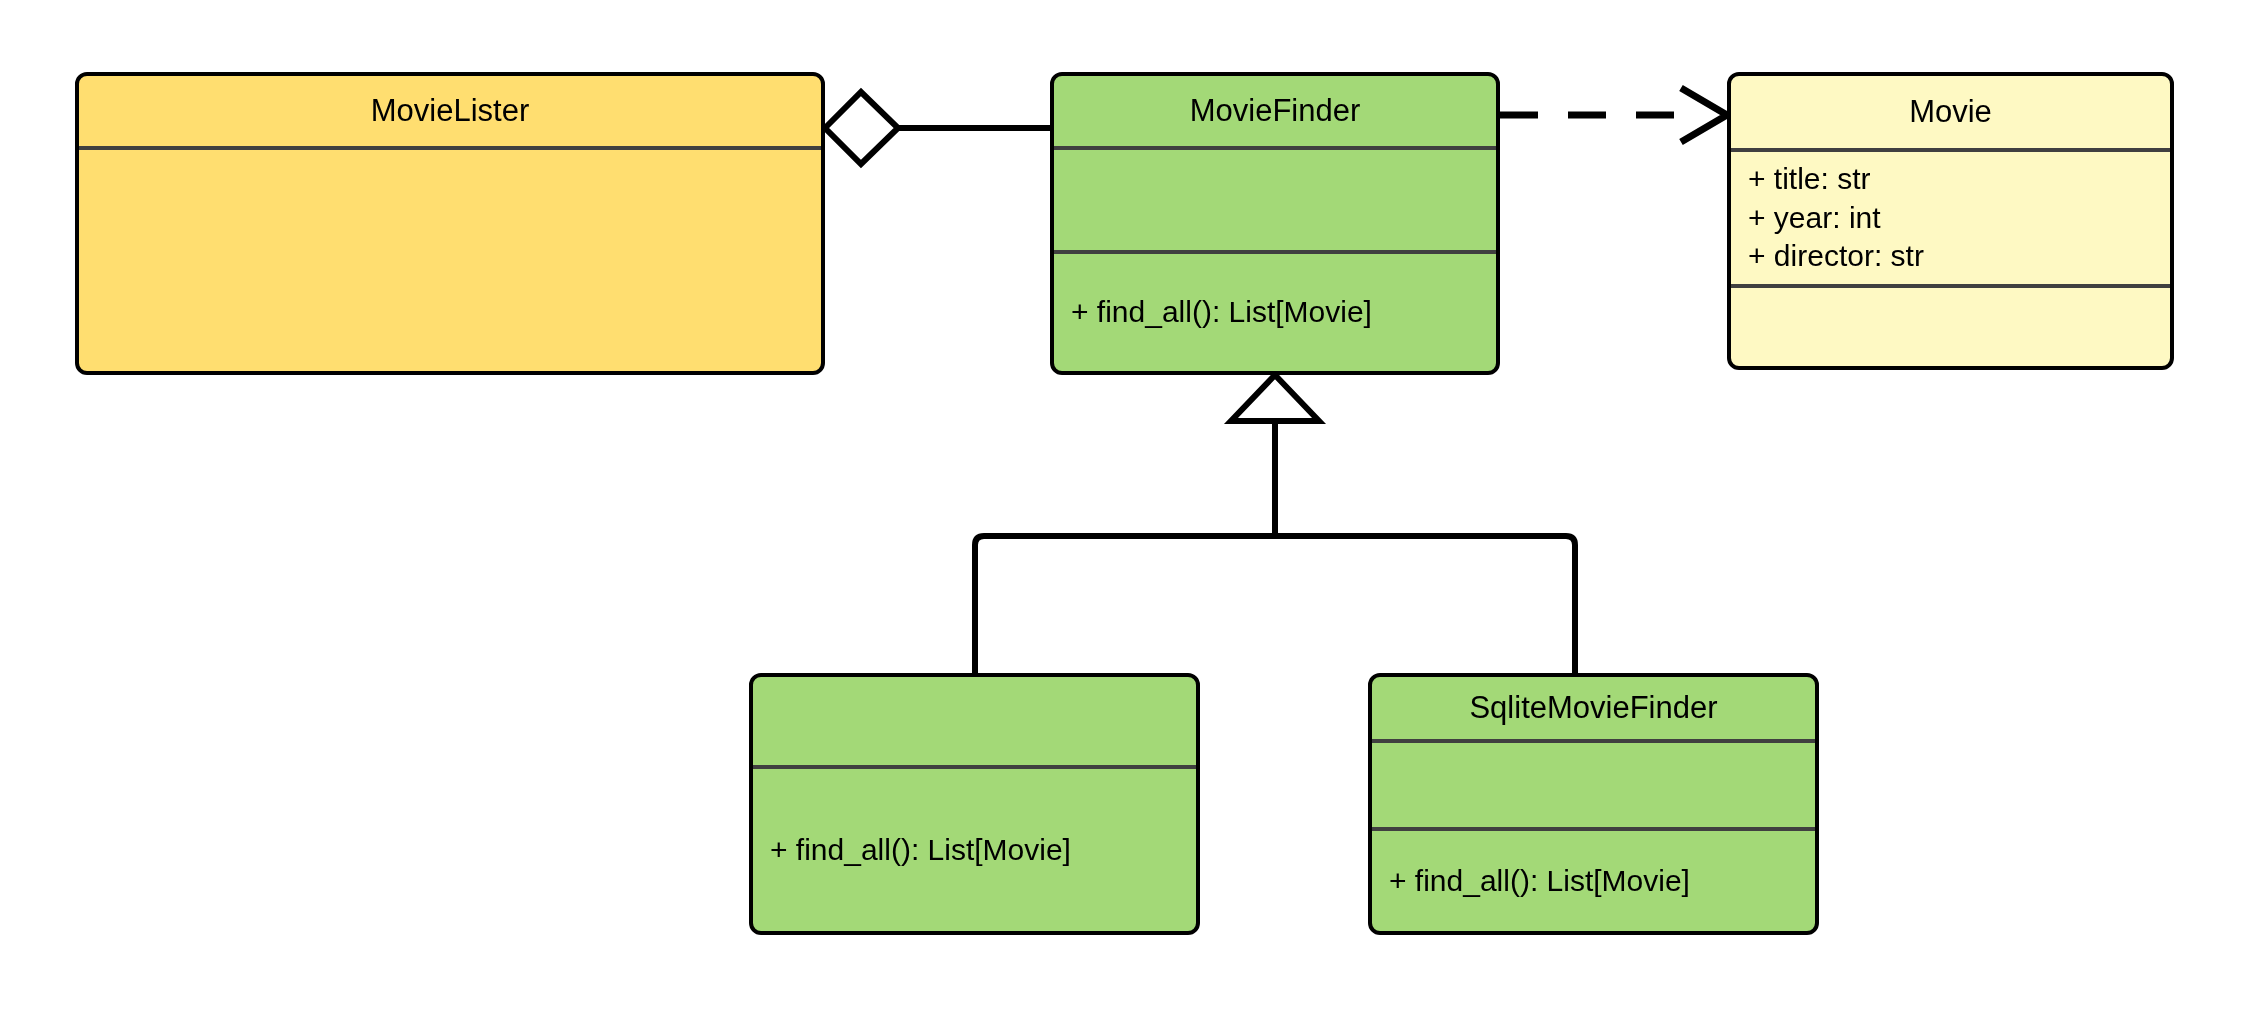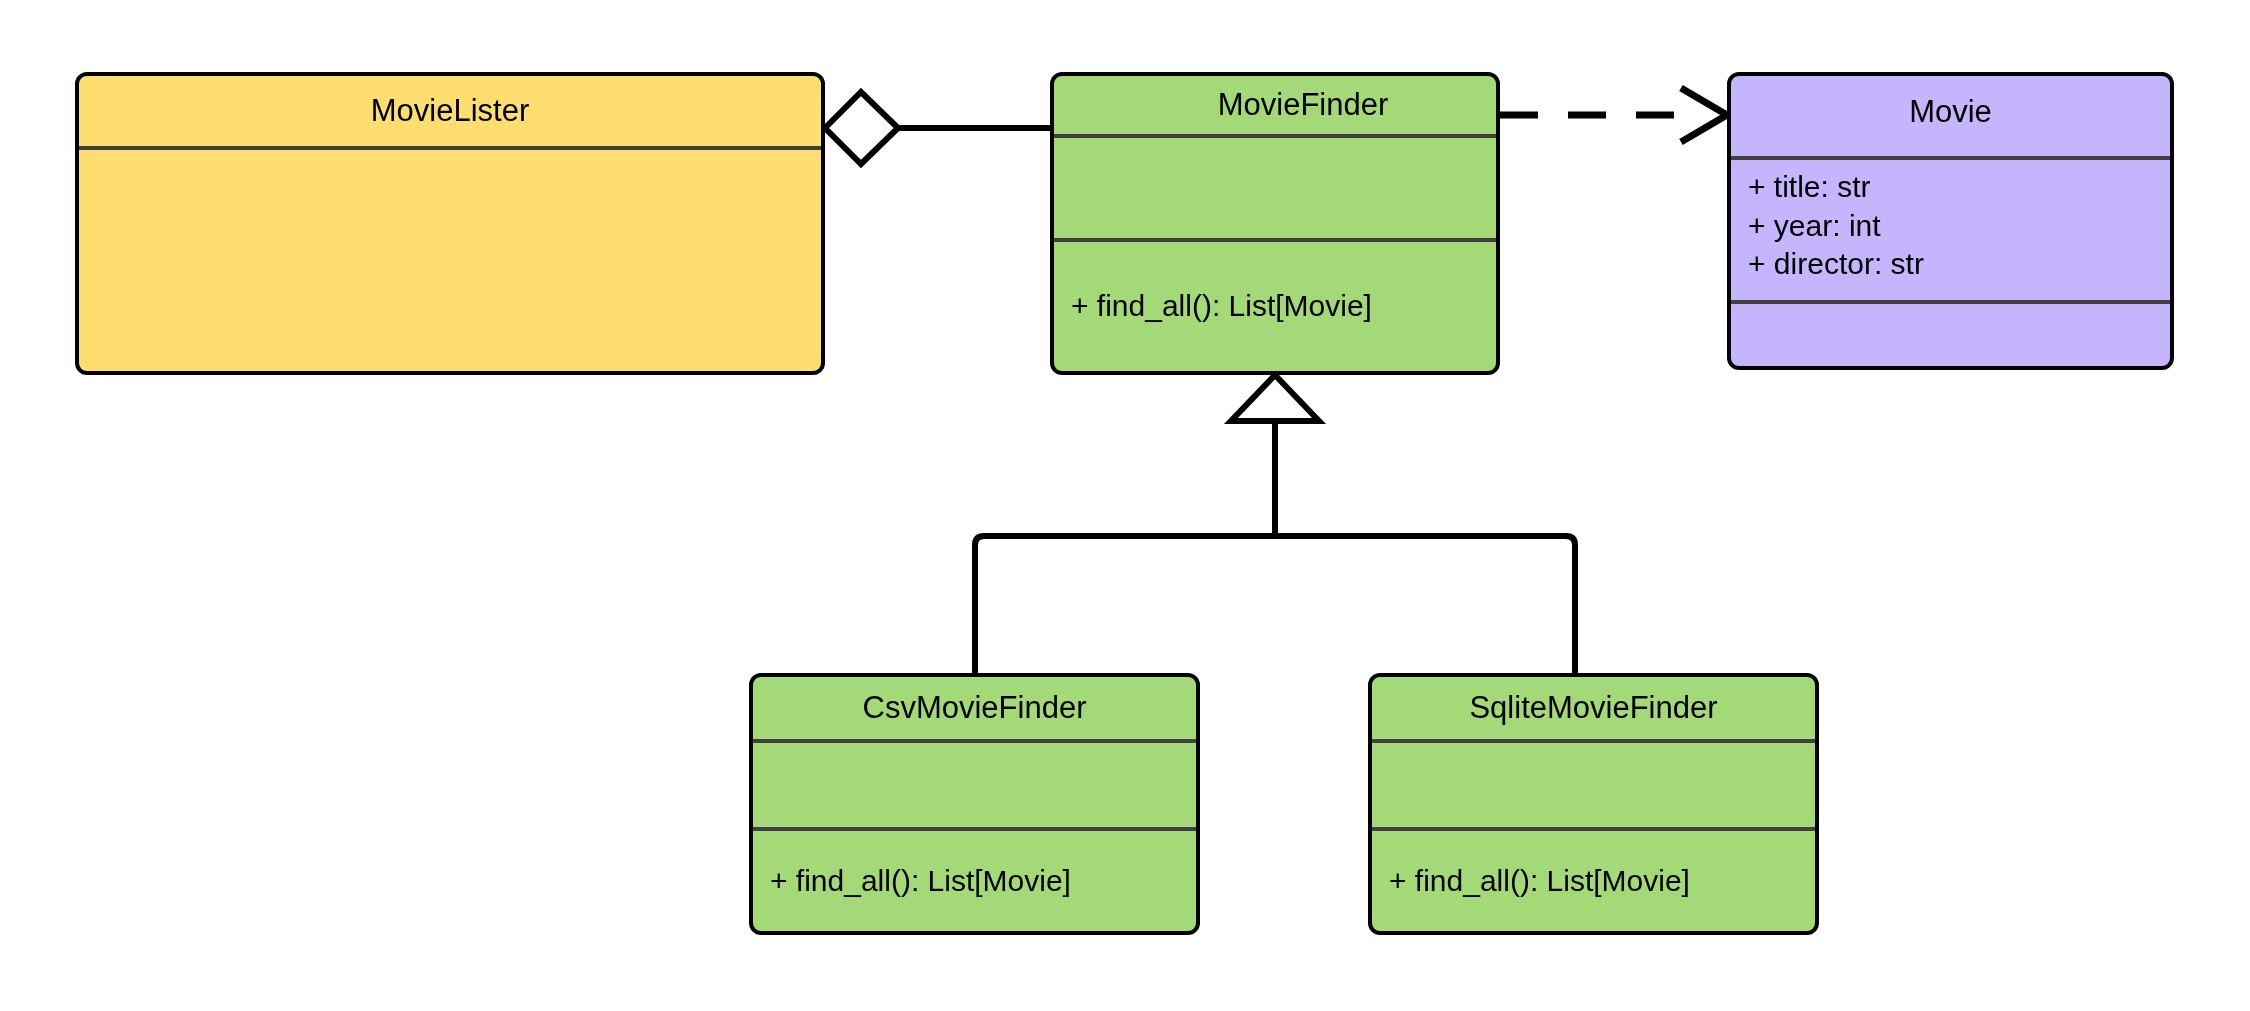--- a/index.html
+++ b/index.html
@@ -34,21 +34,21 @@
     box-sizing: border-box;
     border: 4px solid #000000;
     border-radius: 12px;
     display: flex;
     flex-direction: column;
     overflow: hidden;
     z-index: 5;
   }
   .uml-class.fill-yellow { background: #FFDE70; }
   .uml-class.fill-green  { background: #A3D977; }
-  .uml-class.fill-blue   { background: #c4b5fd; gap: 8px; }
+  .uml-class.fill-blue   { background: #fef9c3; }
 
   .cmp {
     box-sizing: border-box;
     width: 100%;
     position: relative;
   }
   .cmp + .cmp {
     border-top: 4px solid #404040;
   }
   .cmp-title {
@@ -74,21 +74,21 @@
   }
   .cmp-empty { }
 
   
   #class-movielister      { left: 75px;   top: 72px;  width: 750px; height: 303px; }
   #class-movielister .c1  { height: 70px; }
   #class-movielister .c2  { height: 99px; }
   #class-movielister .c3  { flex: 1 1 auto; }
 
   #class-moviefinder      { left: 1050px; top: 72px;  width: 450px; height: 303px; }
-  #class-moviefinder .c1  { height: 58px; margin-left: 28px; }
+  #class-moviefinder .c1  { height: 70px; }
   #class-moviefinder .c2  { height: 104px; }
   #class-moviefinder .c3  { flex: 1 1 auto; }
 
   #class-movie            { left: 1727px; top: 72px;  width: 447px; height: 298px; }
   #class-movie .c1        { height: 72px; }
   #class-movie .c2        { height: 136px; }
   #class-movie .c3        { flex: 1 1 auto; }
 
   #class-csvmoviefinder       { left: 749px;  top: 673px; width: 451px; height: 262px; }
   #class-csvmoviefinder .c1   { height: 62px; }
@@ -144,21 +144,20 @@
     <div class="cmp c1 cmp-title">Movie</div>
     <div class="cmp c2 cmp-members">
       <div class="member">+ title: str</div>
       <div class="member">+ year: int</div>
       <div class="member">+ director: str</div>
     </div>
     <div class="cmp c3 cmp-empty"></div>
   </div>
 
   <div id="class-csvmoviefinder" class="uml-class fill-green">
-    <div class="cmp c1 cmp-title">CsvMovieFinder</div>
     <div class="cmp c2 cmp-empty"></div>
     <div class="cmp c3 cmp-members">
       <div class="member">+ find_all(): List[Movie]</div>
     </div>
   </div>
 
   <div id="class-sqlitemoviefinder" class="uml-class fill-green">
     <div class="cmp c1 cmp-title">SqliteMovieFinder</div>
     <div class="cmp c2 cmp-empty"></div>
     <div class="cmp c3 cmp-members">

